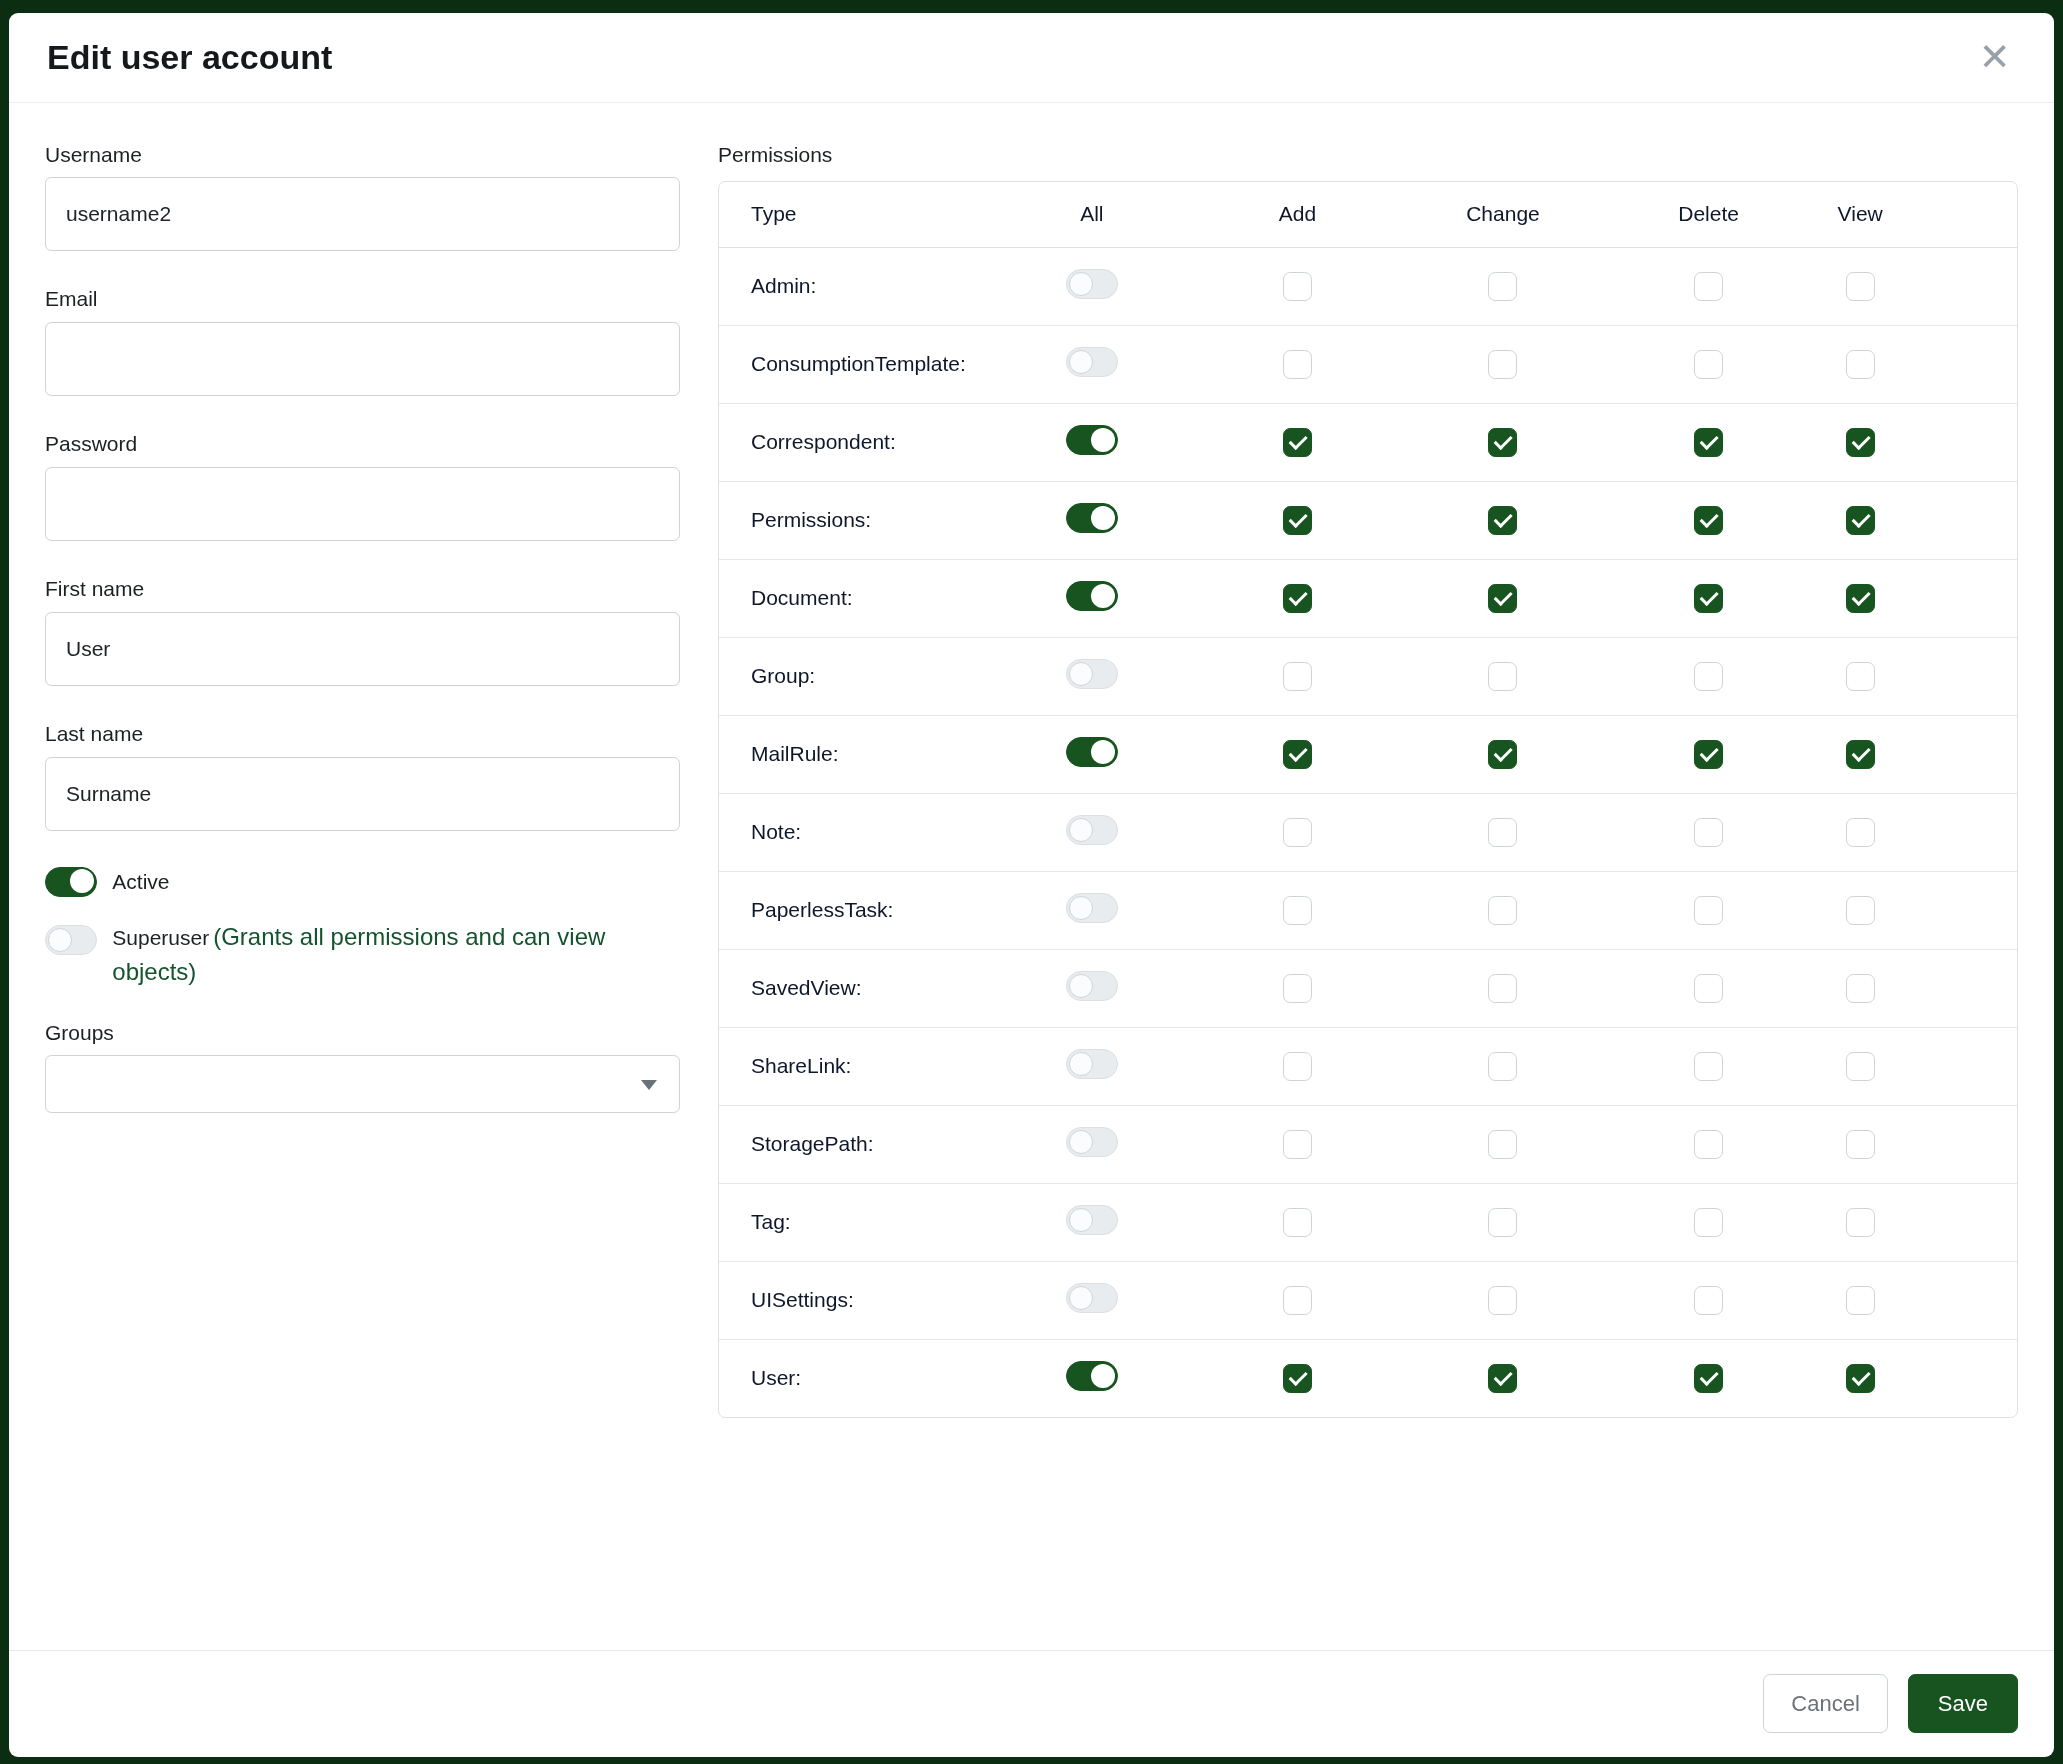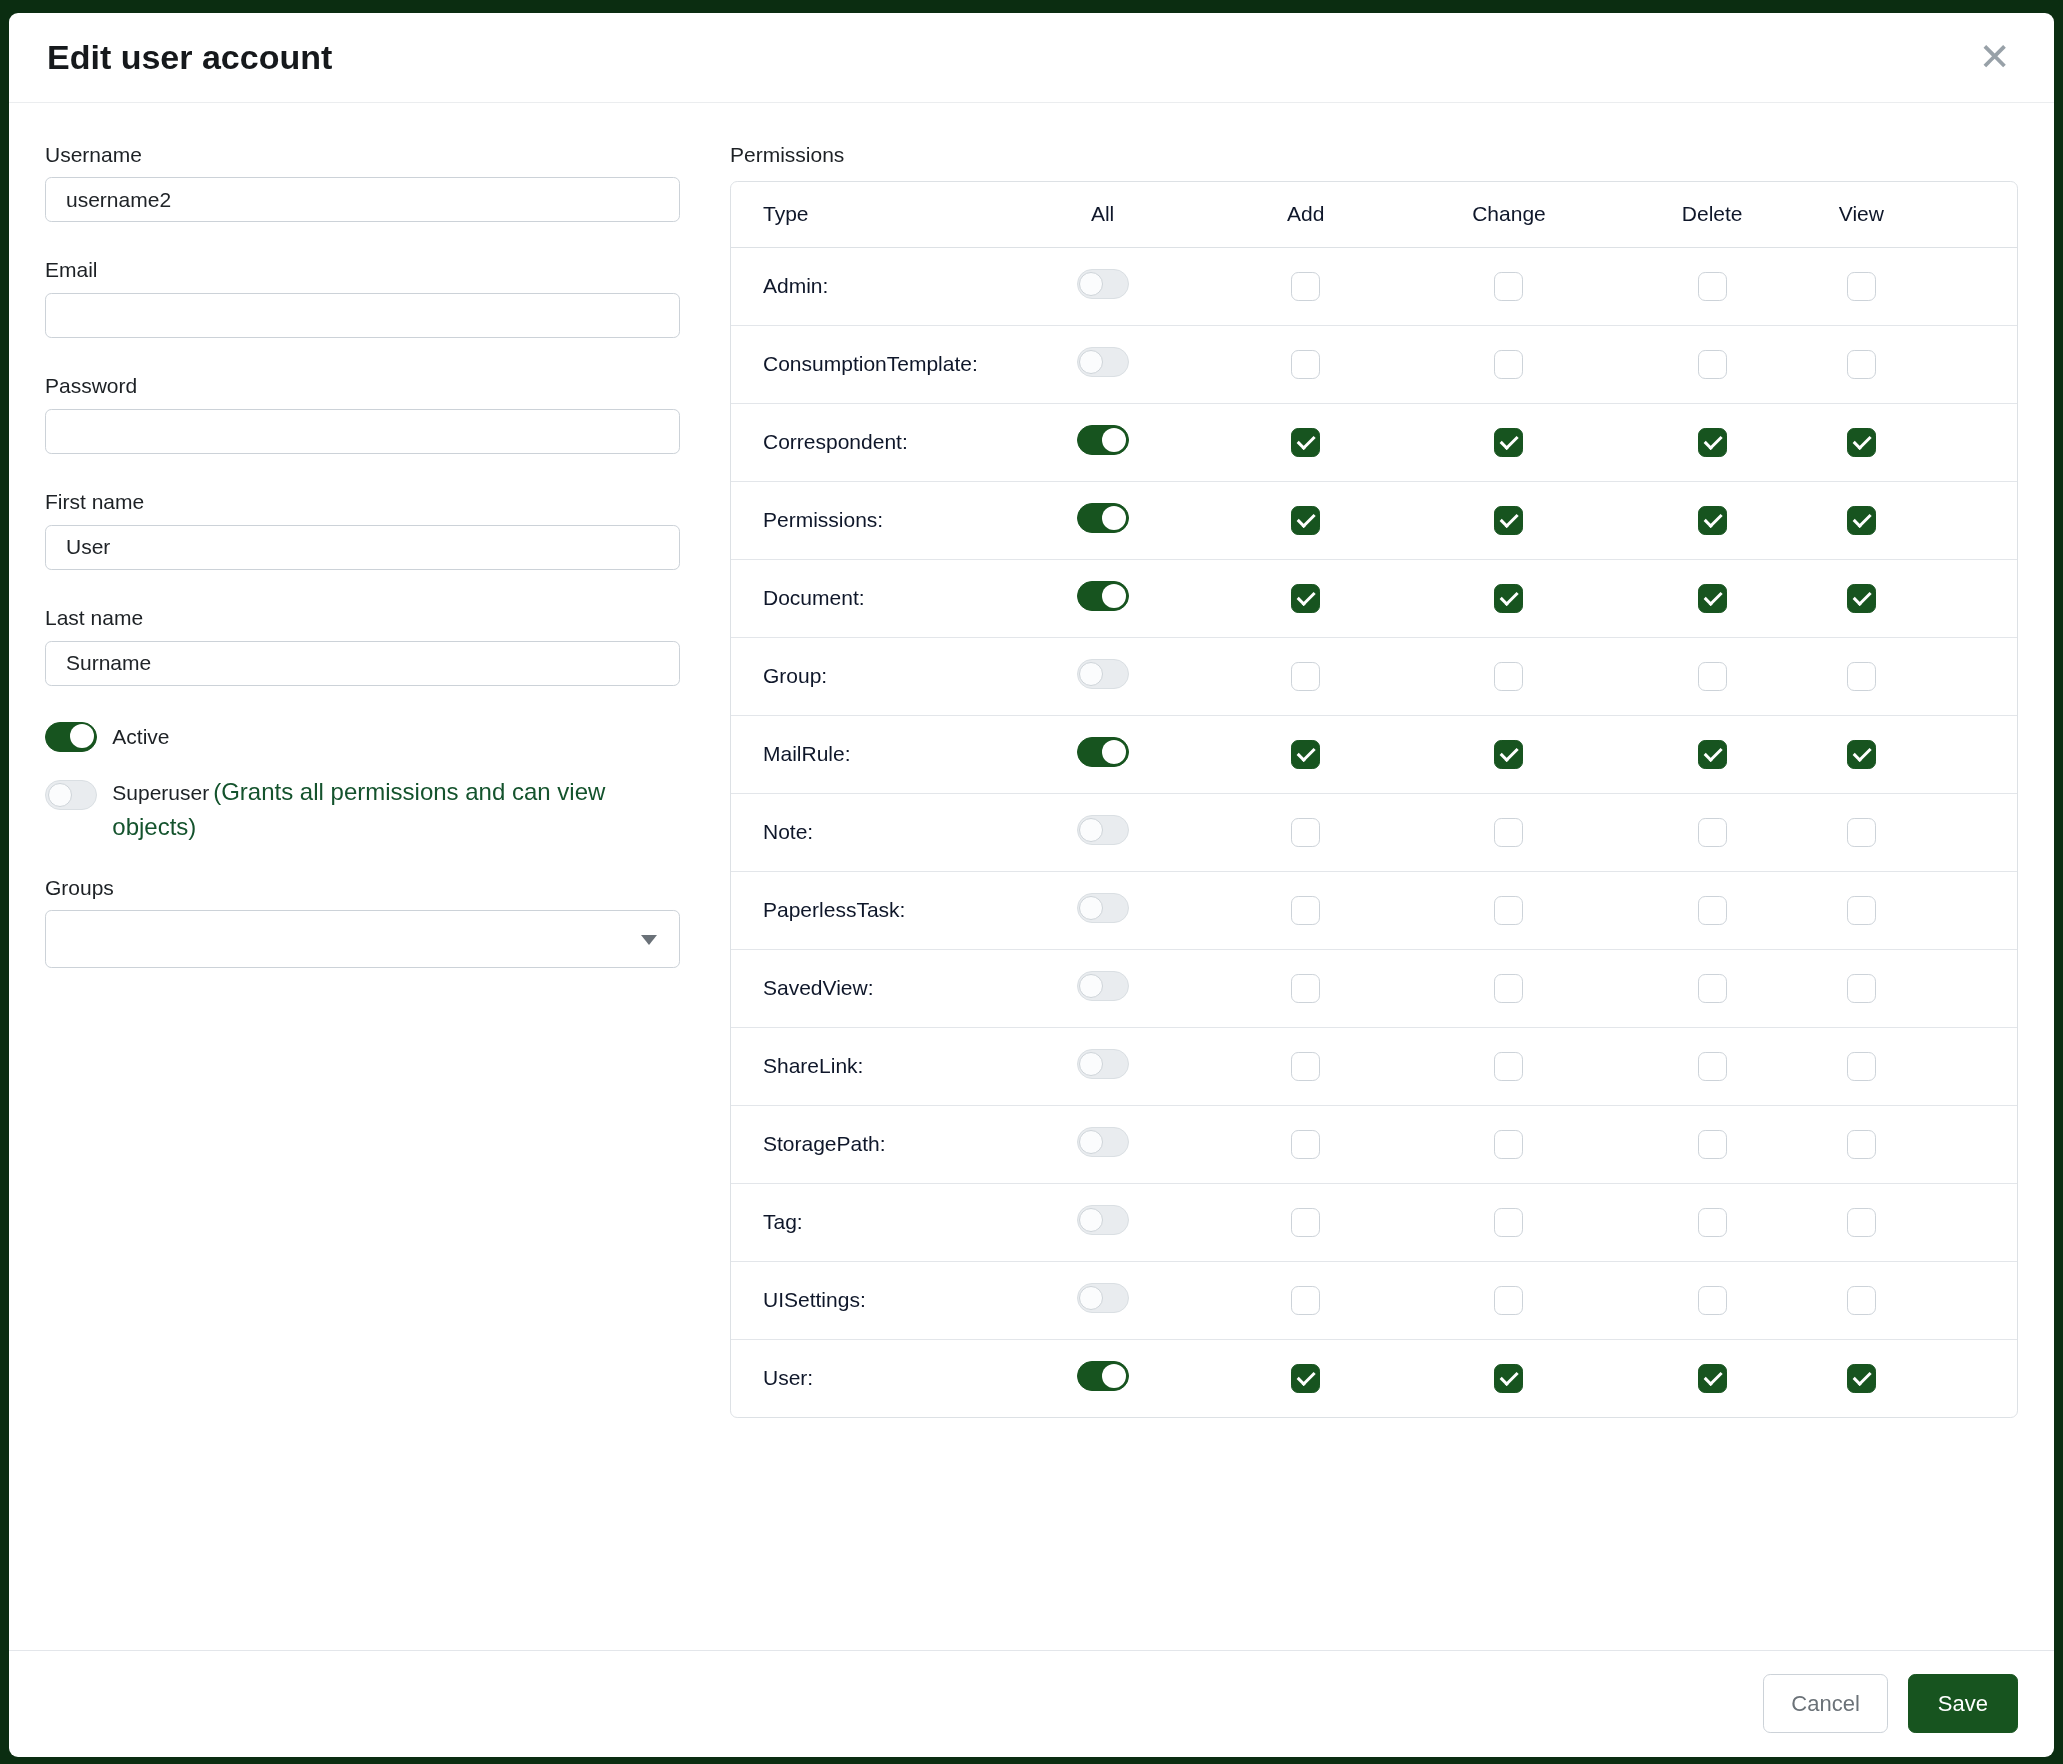--- a/index.html
+++ b/index.html
@@ -19,28 +19,28 @@
   .modal-header {
     display: flex; align-items: flex-start; justify-content: space-between;
     padding: 25px 38px; border-bottom: 0.9px solid #ebedef; flex: none;
   }
   .modal-title { margin: 0; font-size: 34px; font-weight: 700; color: #16191c; }
   .close-btn {
     background: none; border: none; font-size: 38px; line-height: 1;
     color: #98a1a8; padding: 0 5.4px; font-family: inherit;
   }
   
-  .modal-body { flex: 1; display: flex; gap: 50px; padding: 40px 36px 18px 36px; overflow: hidden; }
+  .modal-body { flex: 1; display: flex; gap: 38px; padding: 40px 36px 18px 36px; overflow: hidden; }
   .left-col { width: 635px; flex: none; }
   .right-col { flex: 1; min-width: 0; }
 
   .field-label { display: block; font-size: 21px; color: #1d2125; margin-bottom: 10.8px; }
   .form-group { margin-bottom: 36px; }
   .text-input {
-    width: 100%; height: 45px; box-sizing: border-box;
+    width: 100%; height: 74px; box-sizing: border-box;
     border: 0.9px solid #ccd2d8; border-radius: 6.3px;
     padding: 0 20px; font-size: 21px; color: #212529;
     font-family: inherit; background: #fff; outline: none;
   }
 
   
   .toggle {
     display: inline-block; position: relative; flex: none;
     width: 52px; height: 30px; border-radius: 15.3px;
     background: #e9ecef; border: 0.9px solid #dadfe3; box-sizing: border-box;

